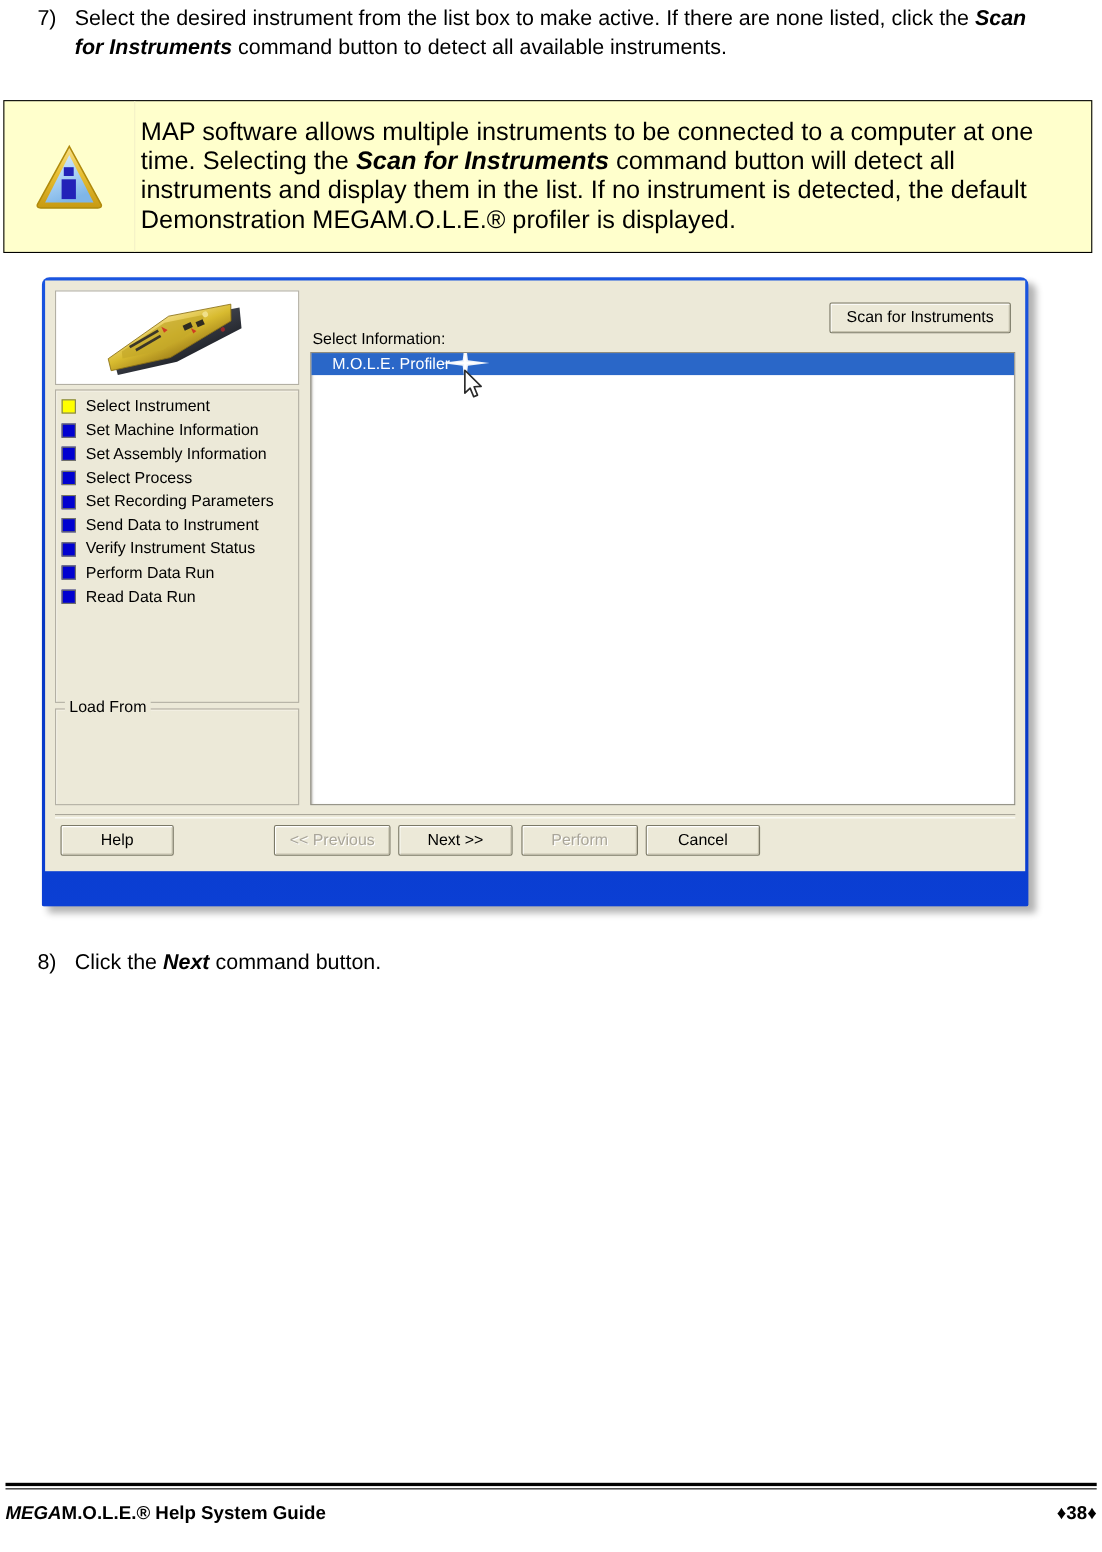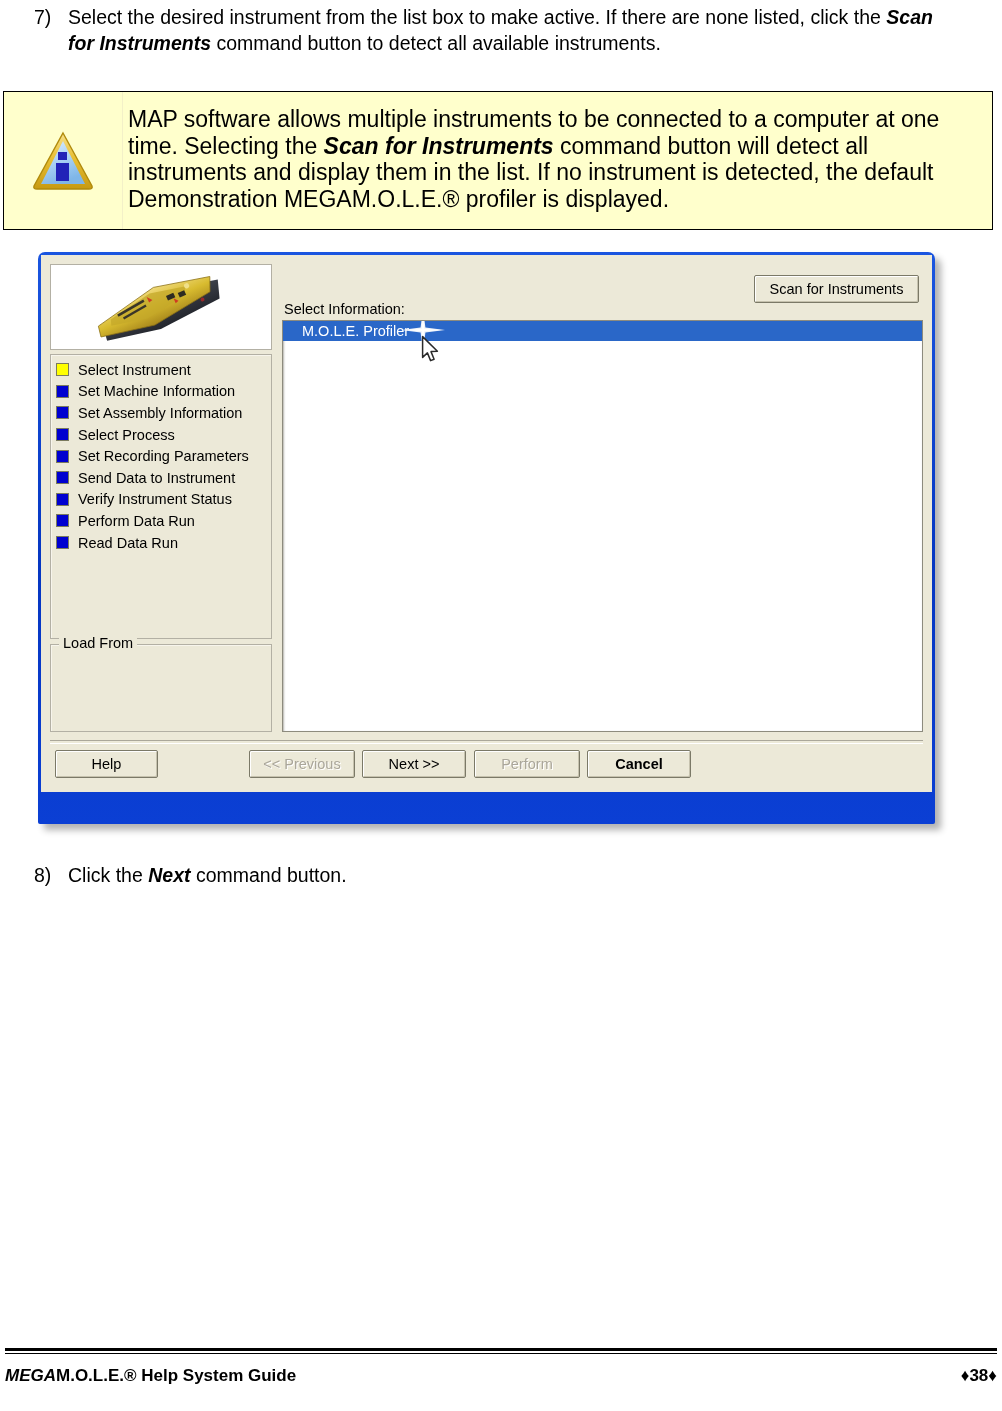--- a/index.html
+++ b/index.html
@@ -301,21 +301,21 @@
     display: flex;
     align-items: center;
     padding: 0 5px 0 5px;
     position: relative;
   }
   .btnbar .btn { height: 28px; position: absolute; top: 6px; }
   #btn-help     { left: 5px;   width: 103px; }
   #btn-previous { left: 199px; width: 106px; }
   #btn-next     { left: 312px; width: 104px; }
   #btn-finish   { left: 424px; width: 106px; }
-  #btn-cancel   { left: 537px; width: 104px; font-weight: bold; }
+  #btn-cancel   { left: 537px; width: 104px; }
 
   
   .footer-rules {
     position: absolute;
     left: 5px;
     right: 5px;
     top: 1348px;
     height: 5px;
   }
   .footer-rules div { background: #000; }

